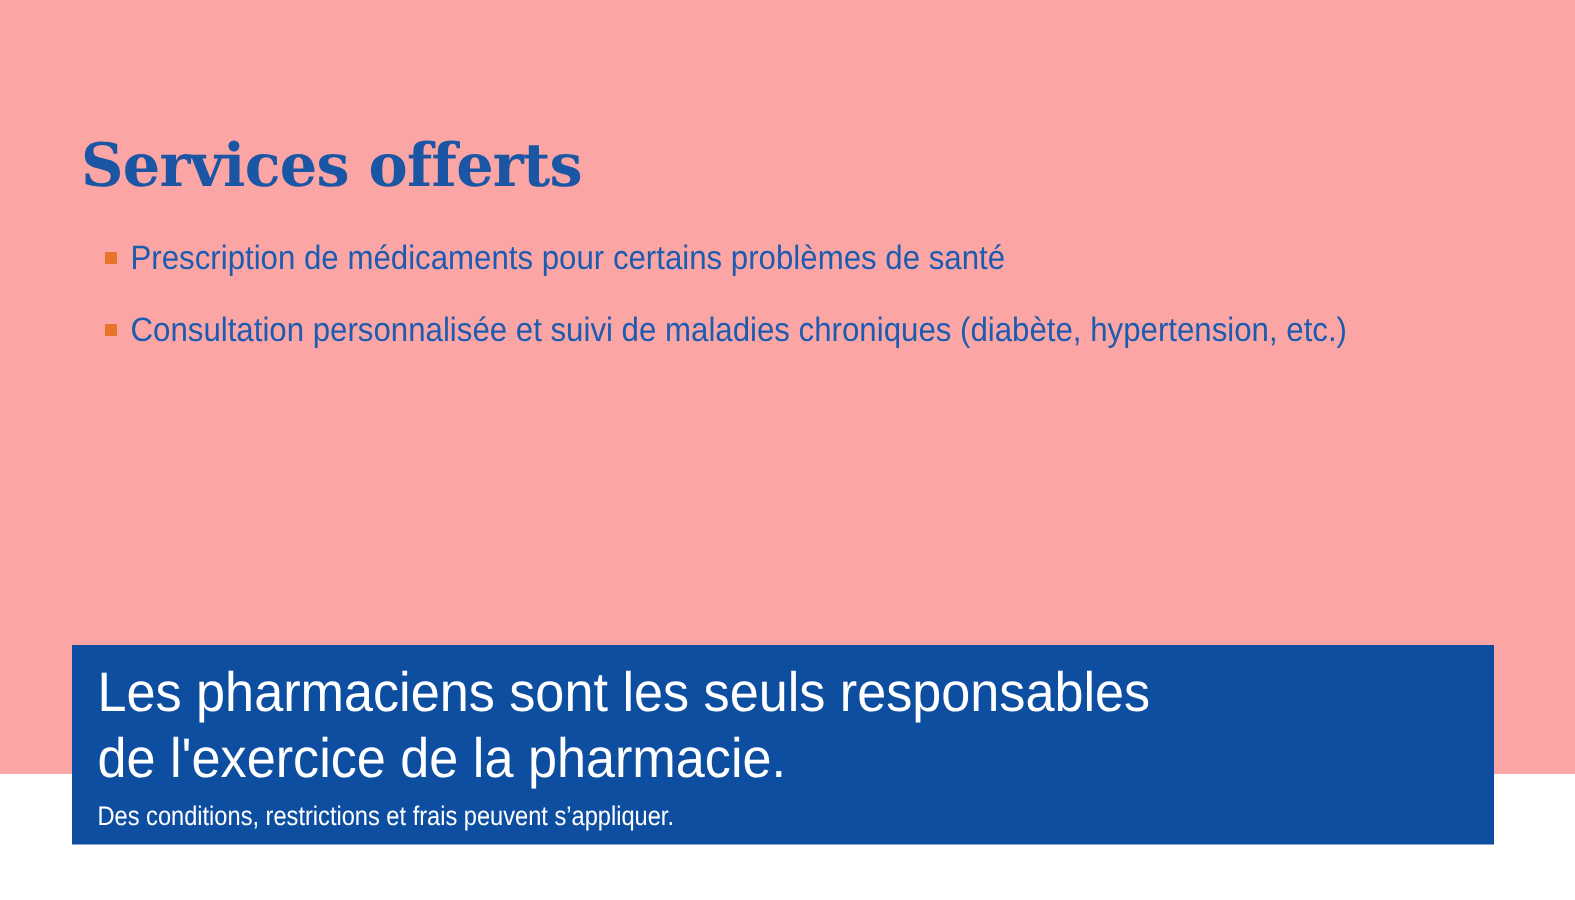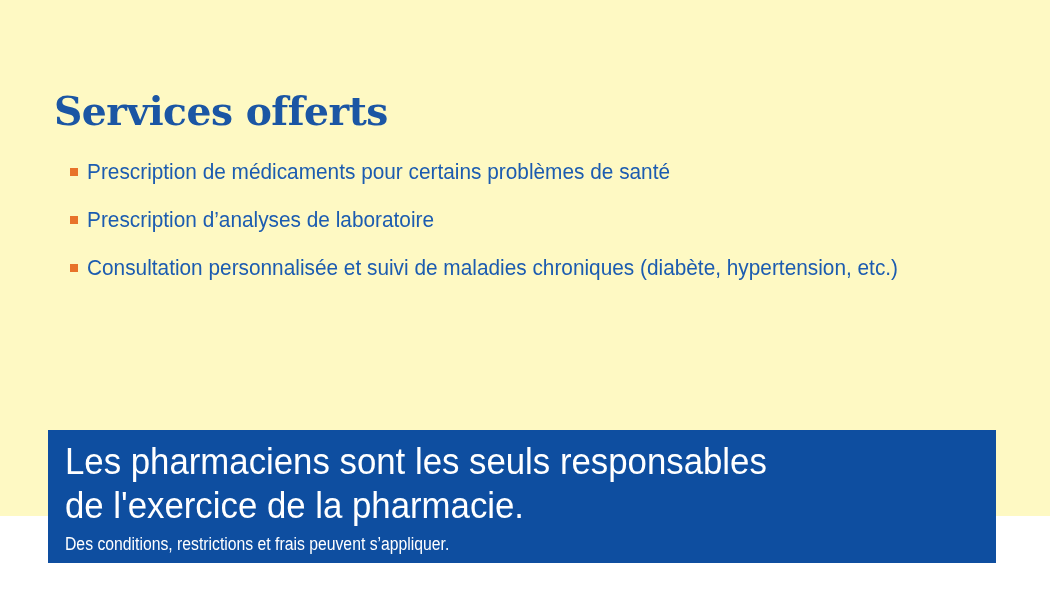--- a/index.html
+++ b/index.html
@@ -13,21 +13,21 @@
     background: #ffffff;
     font-family: "Liberation Sans", sans-serif;
     overflow: hidden;
     position: relative;
   }
 
   .slide {
     position: relative;
     width: 1050px;
     height: 516px;
-    background: #fef9c3;
+    background: #fca5a5;
   }
 
   
   .slide-title {
     position: absolute;
     left: 54px;
     top: 61px;
     font-family: "DejaVu Serif", "Liberation Serif", serif;
     font-weight: bold;
     font-size: 40px;
@@ -120,24 +120,20 @@
 
   <h1 class="slide-title">Services offerts</h1>
 
   <ul class="bullet-list">
     <li class="bullet-item">
       <span class="bullet-marker"></span>
       <span class="bullet-text">Prescription de médicaments pour certains problèmes de santé</span>
     </li>
     <li class="bullet-item">
       <span class="bullet-marker"></span>
-      <span class="bullet-text">Prescription d’analyses de laboratoire</span>
-    </li>
-    <li class="bullet-item">
-      <span class="bullet-marker"></span>
       <span class="bullet-text">Consultation personnalisée et suivi de maladies chroniques (diabète, hypertension, etc.)</span>
     </li>
   </ul>
 
   <div class="callout-box">
     <div class="callout-main">
       <span class="callout-line">Les pharmaciens sont les seuls responsables</span>
       <span class="callout-line">de l'exercice de la pharmacie.</span>
     </div>
     <div class="callout-note">Des conditions, restrictions et frais peuvent s’appliquer.</div>

